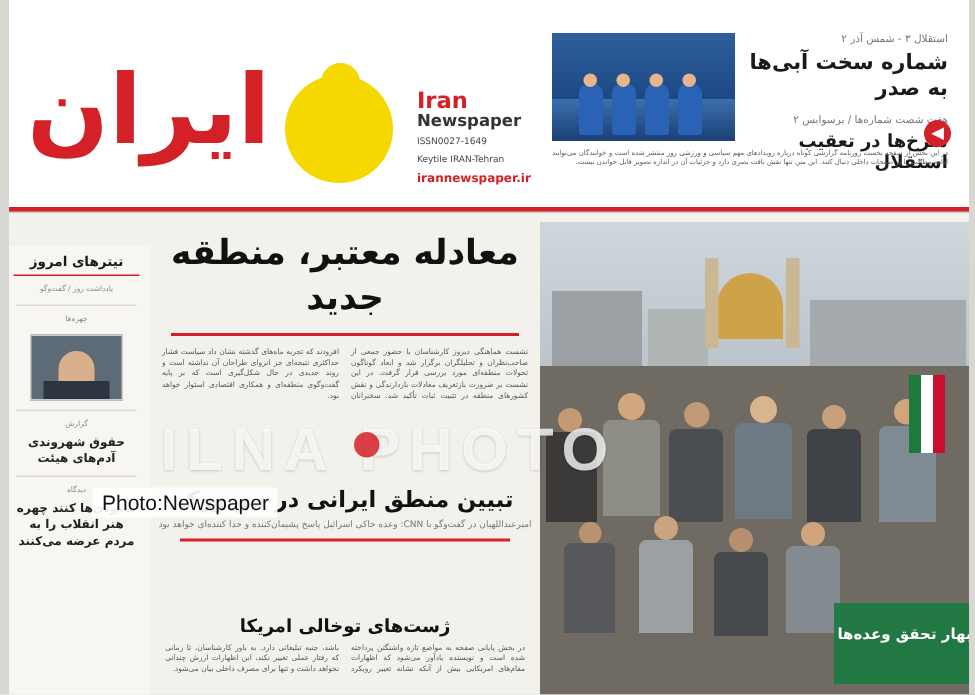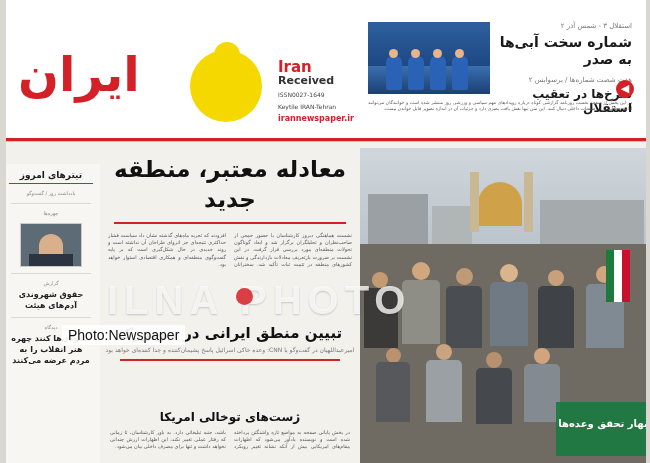--- a/index.html
+++ b/index.html
@@ -11,21 +11,21 @@
   #page{position:relative;width:650px;height:463px;overflow:hidden;background:#dddbd6;}
 
   
   .paper{position:absolute;left:0;top:0;width:650px;height:463px;background:#f3f1ec;}
 
   
   .masthead{position:absolute;left:0;top:0;width:650px;height:140px;background:#ffffff;border-bottom:2px solid #c9c6c0;}
   .logo-wrap{position:absolute;left:18px;top:28px;width:250px;height:92px;}
   .logo-text{
     font-family:"DejaVu Sans", sans-serif;
-    font-size:48px;font-weight:bold;color:#d42027;letter-spacing:-2px;
+    font-size:64px;font-weight:bold;color:#d42027;letter-spacing:-2px;
     direction:rtl;line-height:92px;text-align:left;
   }
   .sun{position:absolute;left:172px;top:22px;width:72px;height:72px;border-radius:50%;background:#f5d800;}
   .sun2{position:absolute;left:196px;top:14px;width:26px;height:26px;border-radius:50%;background:#f5d800;}
 
   .brand-block{position:absolute;left:278px;top:60px;width:86px;text-align:left;}
   .brand-en{font-size:15px;font-weight:bold;color:#d42027;line-height:14px;}
   .brand-en2{font-size:11px;font-weight:bold;color:#333;line-height:13px;}
   .brand-meta{font-size:6px;color:#444;line-height:8px;margin-top:4px;}
   .brand-site{font-size:8px;color:#d42027;font-weight:bold;margin-top:3px;}
@@ -107,21 +107,21 @@
 
     <div class="masthead">
       <div class="logo-wrap">
         <div class="sun"></div>
         <div class="sun2"></div>
         <div class="logo-text">ایران</div>
       </div>
 
       <div class="brand-block">
         <div class="brand-en">Iran</div>
-        <div class="brand-en2">Received</div>
+        <div class="brand-en2">Newspaper</div>
         <div class="brand-meta">ISSN0027-1649</div>
         <div class="brand-meta">Keytile IRAN-Tehran</div>
         <div class="brand-site">irannewspaper.ir</div>
       </div>
 
       <div class="mast-photo">
         <div class="mp-crowd"></div>
         <div class="mp-p" style="left:18px;"></div>
         <div class="mp-h" style="left:21px;bottom:36px;"></div>
         <div class="mp-p" style="left:40px;"></div>

